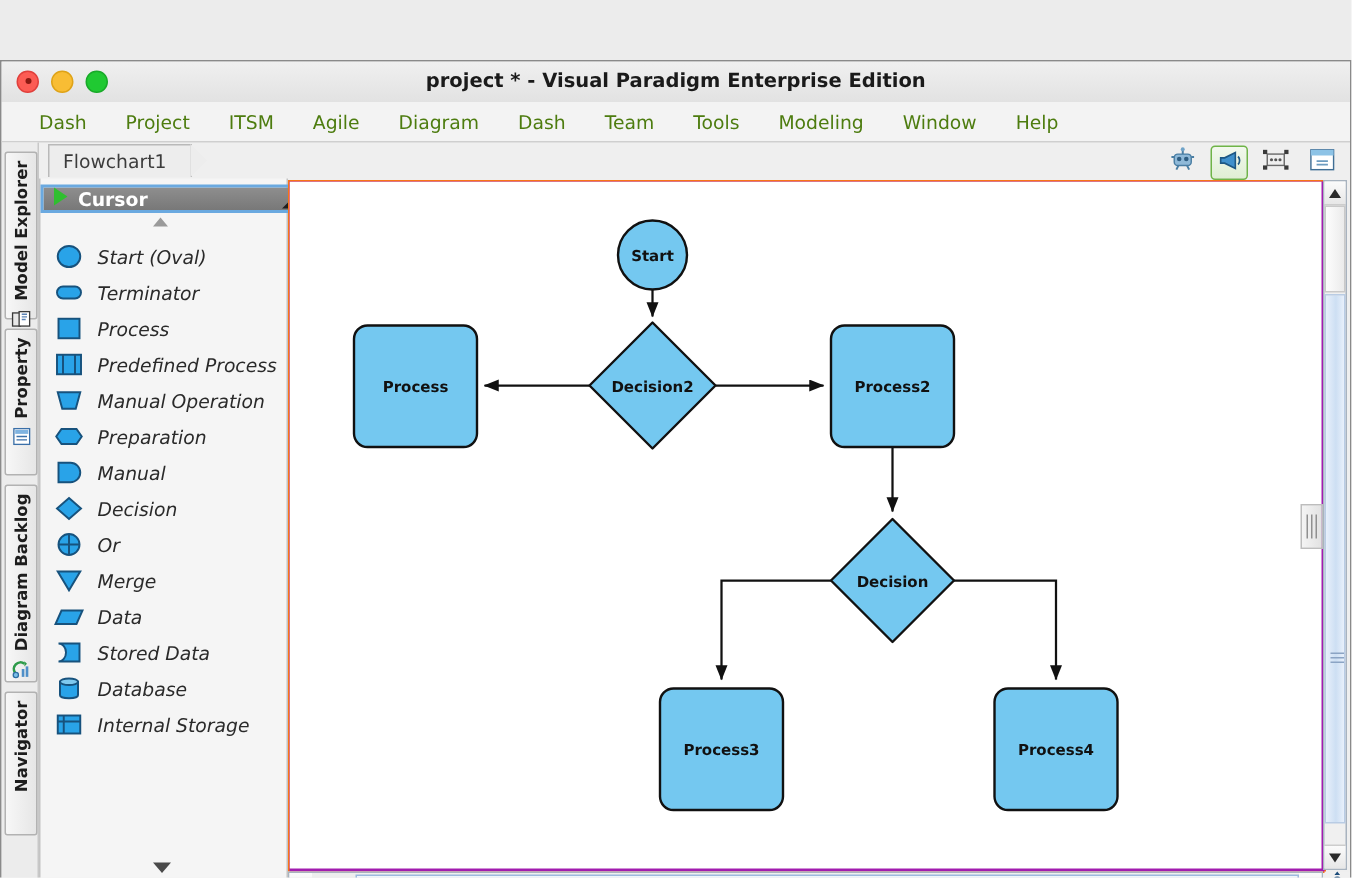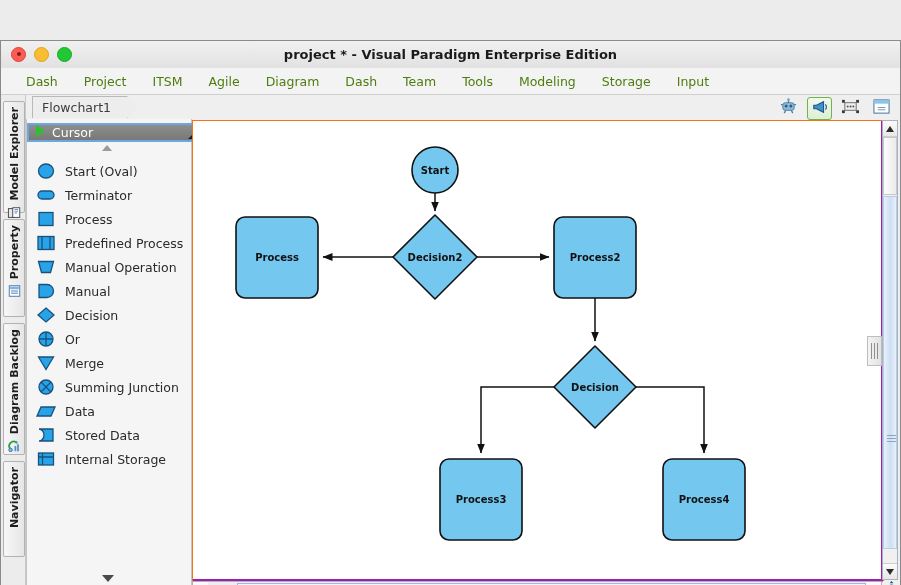--- a/index.html
+++ b/index.html
@@ -54,40 +54,40 @@
      font-size:12.5px;color:#3c3c3c;line-height:22px;padding-left:9px;box-sizing:border-box;}
   .tabchip::after{content:"";position:absolute;right:-11px;top:-1px;width:0;height:0;
      border-top:11px solid transparent;border-bottom:11px solid transparent;
      border-left:11px solid #ededed;}
   .tabchip::before{content:"";position:absolute;right:-13px;top:-1px;width:0;height:0;
      border-top:12px solid transparent;border-bottom:12px solid transparent;
      border-left:12px solid #b9b9b9;z-index:-1;}
 
   .cursor-row{position:absolute;left:26px;top:82px;width:171px;height:19px;
      background:linear-gradient(#8e8e8e,#787878);border:2px solid #6aa9e0;
-     box-sizing:border-box;display:flex;align-items:flex-start;}
+     box-sizing:border-box;display:flex;align-items:flex-start;font-weight:bold;}
   .cursor-row .arrowglyph{margin-left:7px;width:0;height:0;
      border-top:6px solid transparent;border-bottom:6px solid transparent;
      border-left:9px solid #2fbf2f;}
   .cursor-row .lbl{margin-left:7px;font-size:12.5px;color:#ffffff;}
   .cursor-corner{position:absolute;right:1px;bottom:1px;width:0;height:0;
      border-left:7px solid transparent;border-bottom:7px solid #1e1e1e;}
 
   .pal-up{position:absolute;left:101px;top:104px;width:0;height:0;
      border-left:5px solid transparent;border-right:5px solid transparent;
      border-bottom:6px solid #9a9a9a;}
   .pal-down{position:absolute;left:101px;top:534px;width:0;height:0;
      border-left:6px solid transparent;border-right:6px solid transparent;
      border-top:7px solid #4a4a4a;}
 
   .pal-list{position:absolute;left:26px;top:118px;width:162px;height:425px;overflow:hidden;}
   .pal-item{height:24px;display:flex;align-items:center;padding-left:8px;box-sizing:border-box;}
   .pal-item .pi-ico{width:22px;height:18px;margin-right:8px;flex:0 0 22px;
      display:flex;align-items:center;justify-content:center;}
-  .pal-item .pi-lbl{font-size:12.5px;color:#2a2a2a;white-space:nowrap;}
+  .pal-item .pi-lbl{font-size:12.5px;color:#2a2a2a;white-space:nowrap;font-style:italic;}
 
   
   .tbar{position:absolute;right:6px;top:56px;display:flex;gap:6px;align-items:center;}
   .tbtn{width:23px;height:21px;display:flex;align-items:center;justify-content:center;
      border:1px solid transparent;border-radius:3px;}
   .tbtn.on{border:1px solid #6fb448;background:linear-gradient(#f2f8ee,#dfeed4);}
 
   
   .canvas-wrap{position:absolute;left:191px;top:79px;width:690px;height:460px;
      border:1px solid #f97316;background:#a21caf;overflow:hidden;font-weight:bold;}
@@ -155,22 +155,22 @@
   <div class="menubar">
     <div class="menuitem">Dash</div>
     <div class="menuitem">Project</div>
     <div class="menuitem">ITSM</div>
     <div class="menuitem">Agile</div>
     <div class="menuitem">Diagram</div>
     <div class="menuitem">Dash</div>
     <div class="menuitem">Team</div>
     <div class="menuitem">Tools</div>
     <div class="menuitem">Modeling</div>
-    <div class="menuitem">Storage</div>
-    <div class="menuitem">Input</div>
+    <div class="menuitem">Window</div>
+    <div class="menuitem">Help</div>
   </div>
 
   <div class="vstrip">
     <div class="vtab" style="top:6px;height:110px;">
       <span class="lbl">Model Explorer</span>
       <span class="ico">
         <svg viewBox="0 0 16 16" width="15" height="14">
           <rect x="1" y="3" width="6" height="10" fill="#e8e8e8" stroke="#3a3a3a"></rect>
           <rect x="6" y="2" width="8" height="11" fill="#ffffff" stroke="#3a3a3a"></rect>
           <path d="M8 4h4M8 6h4M8 8h3" stroke="#5b83b5" stroke-width="1"></path>
@@ -263,20 +263,28 @@
     <div class="pal-item">
       <span class="pi-ico">
         <svg width="20" height="18" viewBox="0 0 20 18">
             <path d="M2.5 3.5h15l-3 11h-9z" fill="#29A3E8" stroke="#17527d" stroke-width="1.3"></path>
           </svg>
       </span>
       <span class="pi-lbl">Manual Operation</span>
     </div>
 
 
+    <div class="pal-item">
+      <span class="pi-ico">
+        <svg width="20" height="18" viewBox="0 0 20 18">
+            <path d="M5 4h10l3.5 5L15 14H5L1.5 9z" fill="#29A3E8" stroke="#17527d" stroke-width="1.3"></path>
+          </svg>
+      </span>
+      <span class="pi-lbl">Preparation</span>
+    </div>
 
     <div class="pal-item">
       <span class="pi-ico">
         <svg width="20" height="18" viewBox="0 0 20 18">
             <path d="M3 2.5h8a6.5 6.5 0 0 1 0 13H3z" fill="#29A3E8" stroke="#17527d" stroke-width="1.3"></path>
           </svg>
       </span>
       <span class="pi-lbl">Manual</span>
     </div>
 
@@ -301,48 +309,48 @@
 
     <div class="pal-item">
       <span class="pi-ico">
         <svg width="20" height="18" viewBox="0 0 20 18">
             <path d="M2.5 3h15L10 15.5z" fill="#29A3E8" stroke="#17527d" stroke-width="1.3"></path>
           </svg>
       </span>
       <span class="pi-lbl">Merge</span>
     </div>
 
-    <div class="pal-item">
-      <span class="pi-ico">
-        <svg width="20" height="18" viewBox="0 0 20 18">
-          <circle cx="10" cy="9" r="7" fill="#29A3E8" stroke="#17527d" stroke-width="1.3"></circle>
-          <path d="M5 4l10 10M15 4L5 14" stroke="#17527d" stroke-width="1.3"></path>
-        </svg>
-      </span>
-      <span class="pi-lbl">Summing Junction</span>
-    </div>
 
     <div class="pal-item">
       <span class="pi-ico">
         <svg width="20" height="18" viewBox="0 0 20 18">
             <path d="M5 5h14l-4 9H1z" fill="#29A3E8" stroke="#17527d" stroke-width="1.3"></path>
           </svg>
       </span>
       <span class="pi-lbl">Data</span>
     </div>
 
     <div class="pal-item">
       <span class="pi-ico">
         <svg width="20" height="18" viewBox="0 0 20 18">
             <path d="M3 3h14v12H3a5 6 0 0 0 0-12z" fill="#29A3E8" stroke="#17527d" stroke-width="1.3"></path>
           </svg>
       </span>
       <span class="pi-lbl">Stored Data</span>
     </div>
 
+    <div class="pal-item">
+      <span class="pi-ico">
+        <svg width="20" height="18" viewBox="0 0 20 18">
+          <path d="M4 4.5v9c0 1.2 2.7 2 6 2s6-.8 6-2v-9z" fill="#29A3E8" stroke="#17527d" stroke-width="1.3"></path>
+          <ellipse cx="10" cy="4.5" rx="6" ry="2.2" fill="#7fc9ef" stroke="#17527d" stroke-width="1.3"></ellipse>
+        </svg>
+      </span>
+      <span class="pi-lbl">Database</span>
+    </div>
 
 
     <div class="pal-item">
       <span class="pi-ico">
         <svg width="20" height="18" viewBox="0 0 20 18">
           <rect x="2.5" y="3" width="15" height="12" fill="#29A3E8" stroke="#17527d" stroke-width="1.3"></rect>
           <path d="M2.5 7h15M6.5 3v12" stroke="#17527d" stroke-width="1.3"></path>
         </svg>
       </span>
       <span class="pi-lbl">Internal Storage</span>

